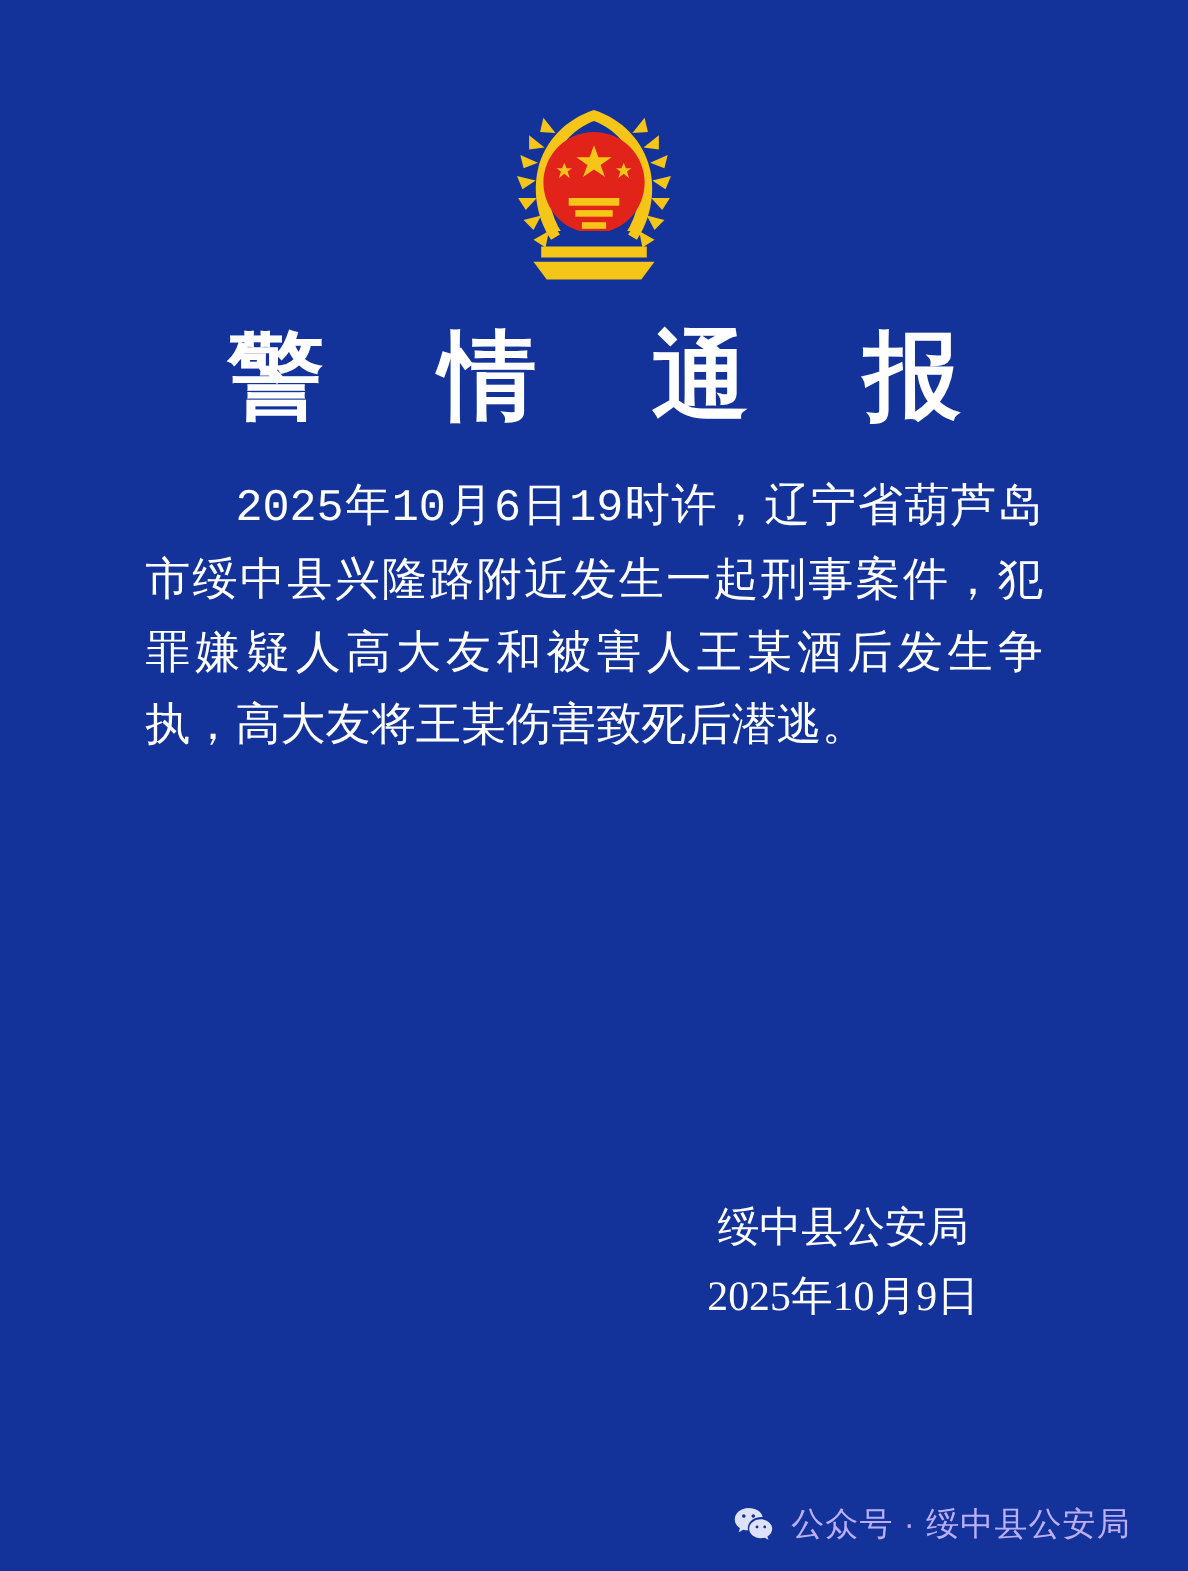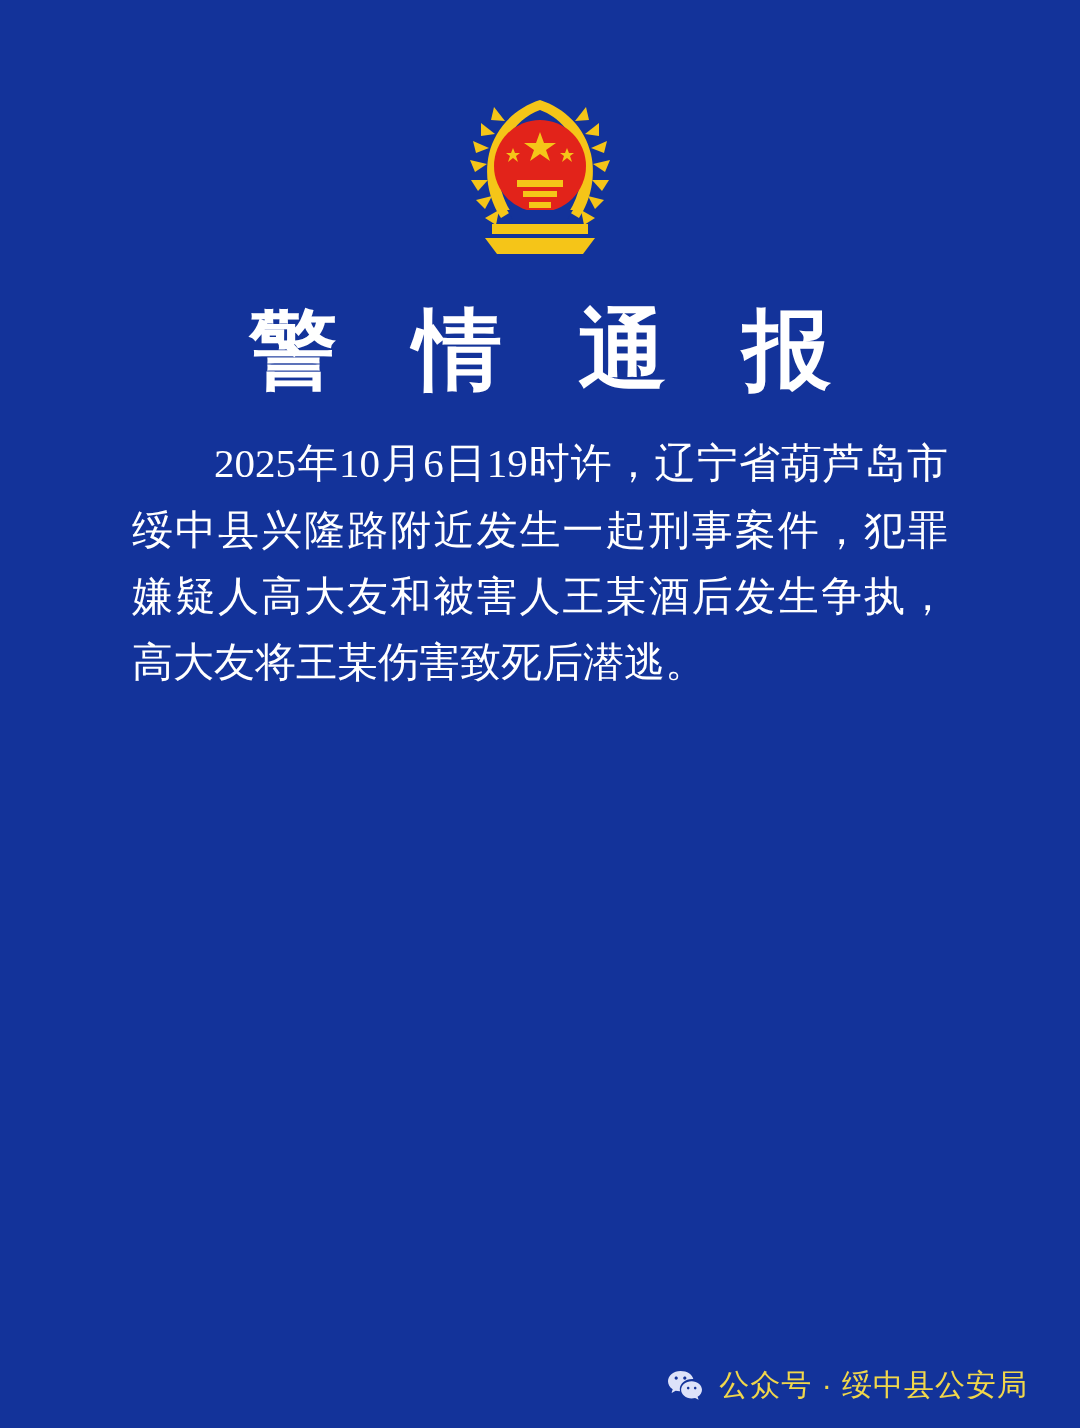--- a/index.html
+++ b/index.html
@@ -36,36 +36,37 @@
 
   
   .title {
     margin-top: 26px;
     font-size: 88px;
     font-weight: bold;
     letter-spacing: 26px;
     text-indent: 26px;
     line-height: 1.15;
     color: #ffffff;
-    font-family: Liberation Sans, sans-serif;
+    font-family: Liberation Mono, monospace;
   }
 
   
   .body-text {
     margin-top: 30px;
     width: 816px;
     font-size: 41px;
     line-height: 1.62;
     text-align: justify;
     text-justify: inter-ideograph;
     color: #ffffff;
   }
   .para {
     text-indent: 2em;
     margin: 0 0 2px 0;
+    font-family: Liberation Mono, monospace;
   }
 
   
   .signature {
     position: absolute;
     right: 190px;
     top: 1085px;
     text-align: center;
     font-size: 38px;
     line-height: 1.65;
@@ -73,21 +74,21 @@
   }
 
   
   .footer {
     position: absolute;
     right: 52px;
     bottom: 22px;
     display: flex;
     align-items: center;
     gap: 14px;
-    color: #fde047;
+    color: #c4b5fd;
     font-size: 30px;
     font-family: "Liberation Sans", sans-serif;
     opacity: .95;
   }
   .wechat-icon {
     width: 40px;
     height: 40px;
     display: inline-block;
   }
   .footer-text { letter-spacing: 1px; }
@@ -144,20 +145,24 @@
       <path d="M62 122 h66 l-6 10 h-54 z" fill="#13339a"></path>
     </svg>
   </div>
 
   <div class="title">警 情 通 报</div>
 
   <div class="body-text">
     <p class="para">2025年10月6日19时许，辽宁省葫芦岛市绥中县兴隆路附近发生一起刑事案件，犯罪嫌疑人高大友和被害人王某酒后发生争执，高大友将王某伤害致死后潜逃。</p>
   </div>
 
+  <div class="signature">
+    <div>绥中县公安局</div>
+    <div>2025年10月9日</div>
+  </div>
 
   <div class="footer">
     <span class="wechat-icon">
       <svg viewBox="0 0 40 40" xmlns="http://www.w3.org/2000/svg">
         <g fill="#e8ecff">
           <path d="M15.5 5C8.6 5 3 9.6 3 15.3c0 3.2 1.8 6.1 4.7 8l-1.2 3.6 4.2-2.2c1.2.3 2.5.5 3.8.5h.6c-.2-.7-.3-1.4-.3-2.1 0-5.6 5.5-10.1 12.3-10.1.4 0 .8 0 1.2.1C27.5 8.5 22.1 5 15.5 5zm-4.3 5.6c.9 0 1.6.7 1.6 1.5 0 .9-.7 1.6-1.6 1.6-.9 0-1.6-.7-1.6-1.6 0-.8.7-1.5 1.6-1.5zm8.6 0c.9 0 1.6.7 1.6 1.5 0 .9-.7 1.6-1.6 1.6-.9 0-1.6-.7-1.6-1.6 0-.8.7-1.5 1.6-1.5z"></path>
           <path d="M37 23.8c0-4.7-4.7-8.6-10.4-8.6S16.1 19.1 16.1 23.8c0 4.8 4.7 8.6 10.5 8.6 1.2 0 2.4-.2 3.5-.5l3.5 1.9-1-3c2.7-1.6 4.4-4.1 4.4-7zm-13.8-3c.7 0 1.3.6 1.3 1.3s-.6 1.3-1.3 1.3-1.3-.6-1.3-1.3.6-1.3 1.3-1.3zm7 0c.7 0 1.3.6 1.3 1.3s-.6 1.3-1.3 1.3-1.3-.6-1.3-1.3.6-1.3 1.3-1.3z"></path>
         </g>
       </svg>
     </span>

